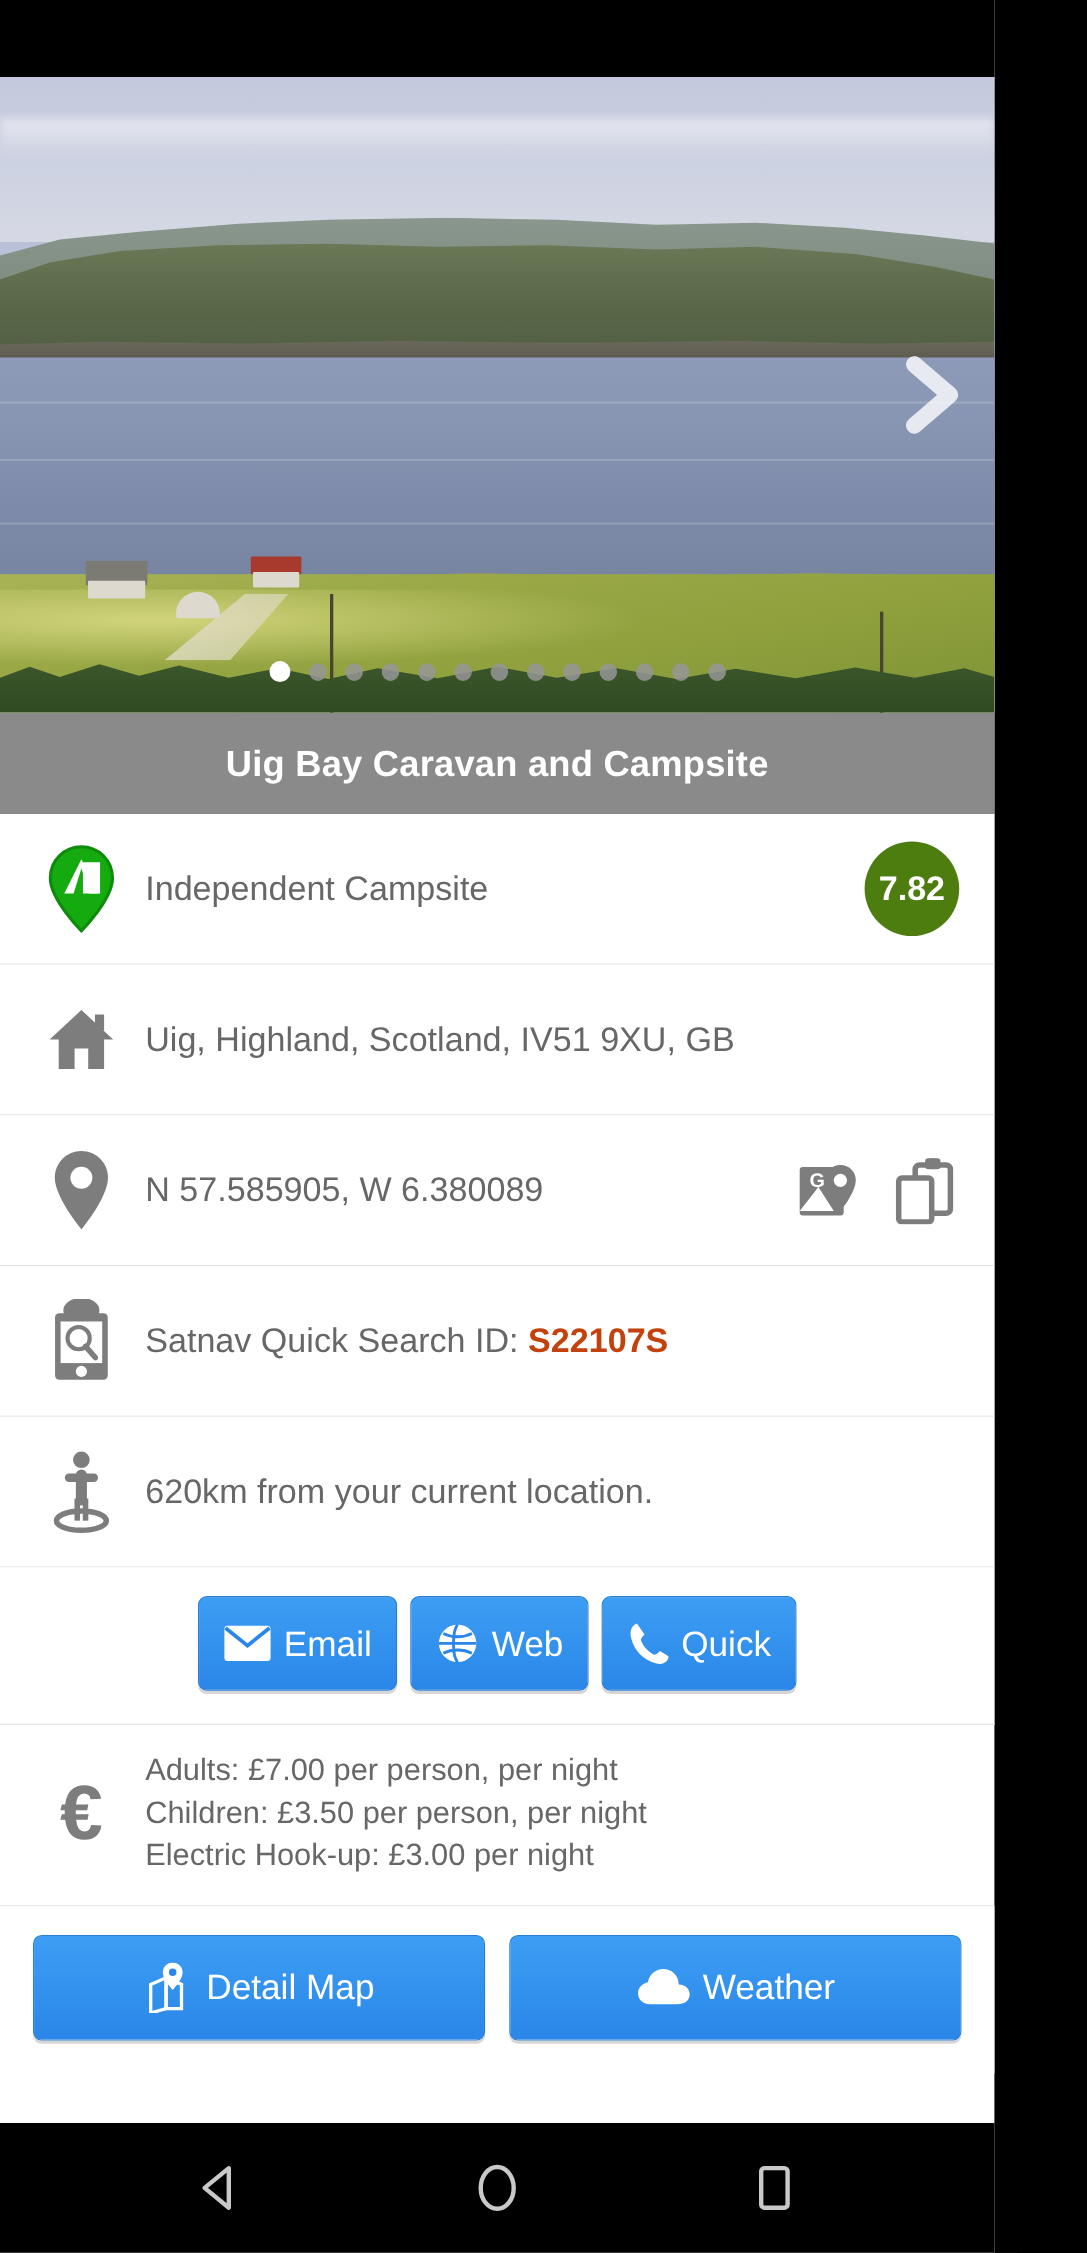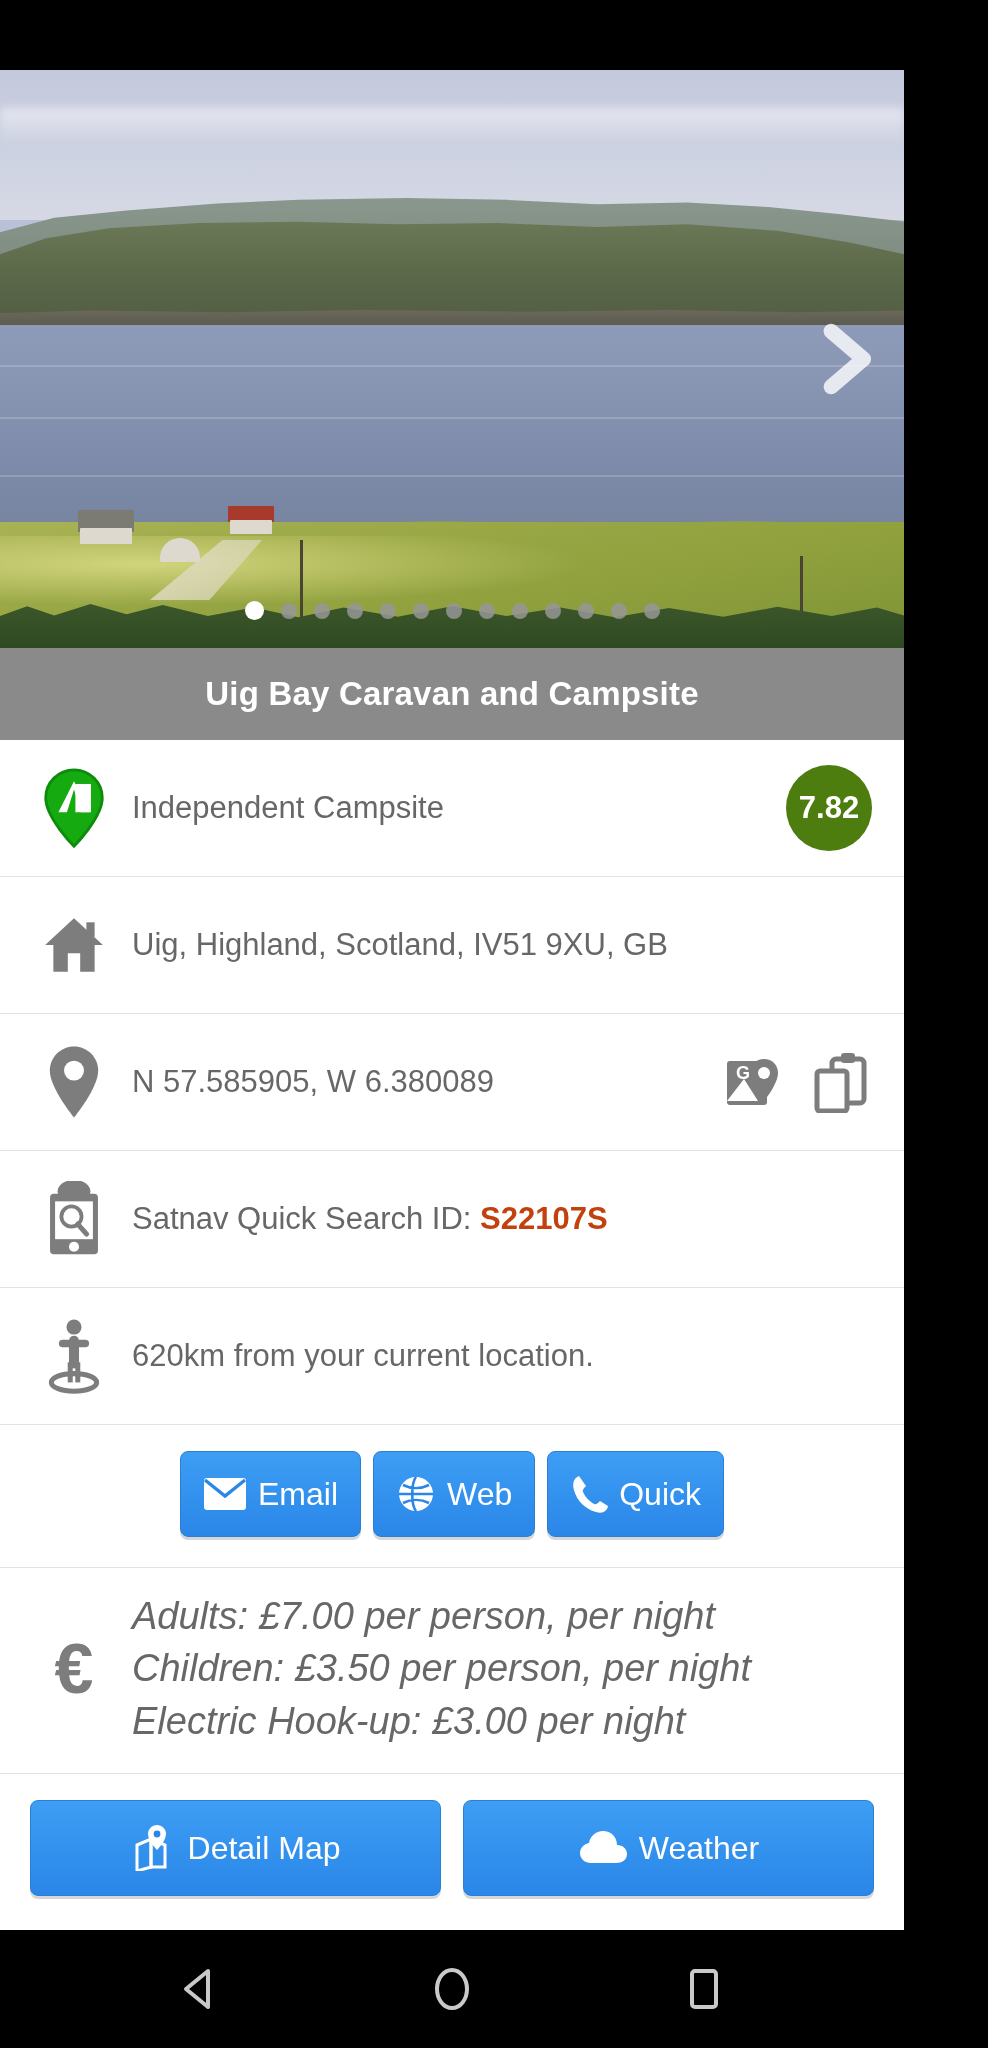--- a/index.html
+++ b/index.html
@@ -116,21 +116,21 @@
     background:linear-gradient(180deg,#3d9ef4 0%,#2a86e8 100%);
     border:1px solid #2a7fd4; border-radius:8px;
     box-shadow:0 3px 0 rgba(0,0,0,.16);
     display:flex; align-items:center; justify-content:center; gap:11px;
     color:#fff; font-size:32px; padding:0 22px; height:86px;
   }
   .btnrow.wide { gap:22px; padding:26px 30px 30px; border-bottom:none; }
   .btnrow.wide .btn { flex:1 1 0; height:96px; font-size:32px; }
 
   .price-row { display:flex; align-items:center; padding:22px 26px 26px; border-bottom:1px solid #e2e2e2; }
-  .price-row .row-text { font-size:38px; line-height:1.38;font-style:italic; }
+  .price-row .row-text { font-size:28px; line-height:1.38; }
   .euro { font-size:70px; color:#7d7d7d; font-weight:bold; line-height:1; }
 
   
   .navbar {
     position:absolute; left:0; bottom:0; width:100%; height:118px;
     background:#000; display:flex; align-items:center; justify-content:center; gap:200px;
   }
   svg { display:block; }
 </style>
 </head>

